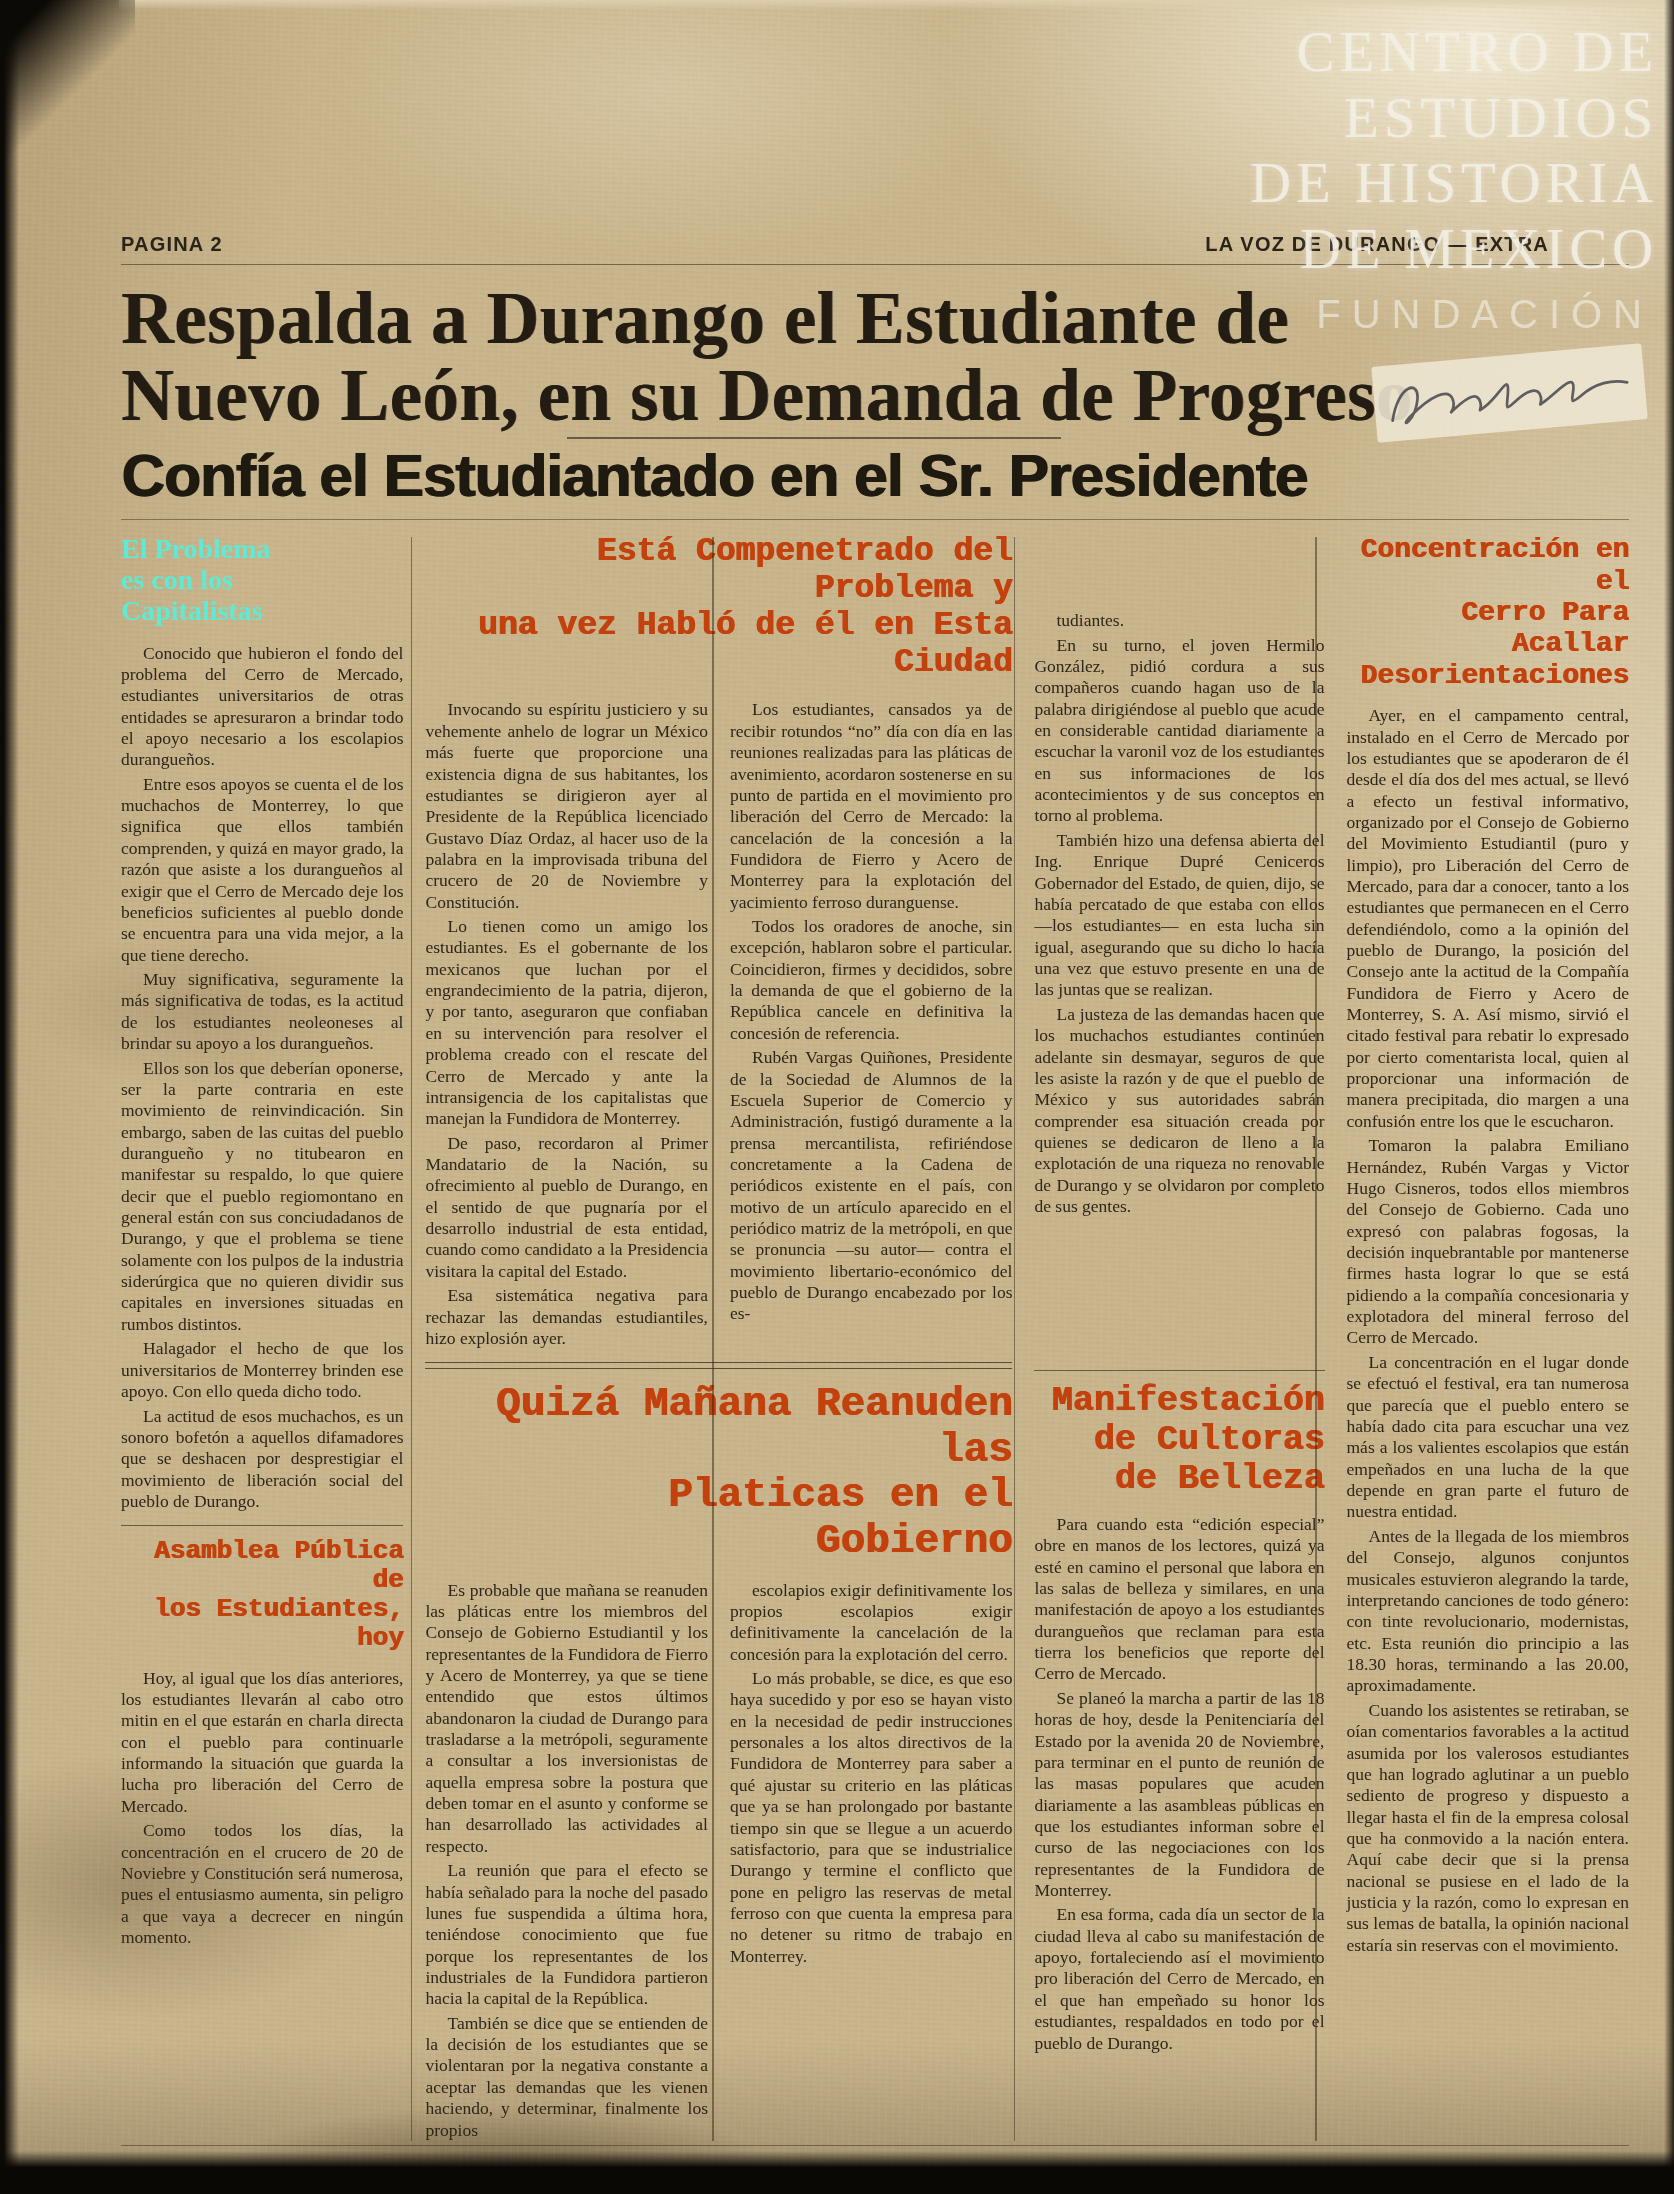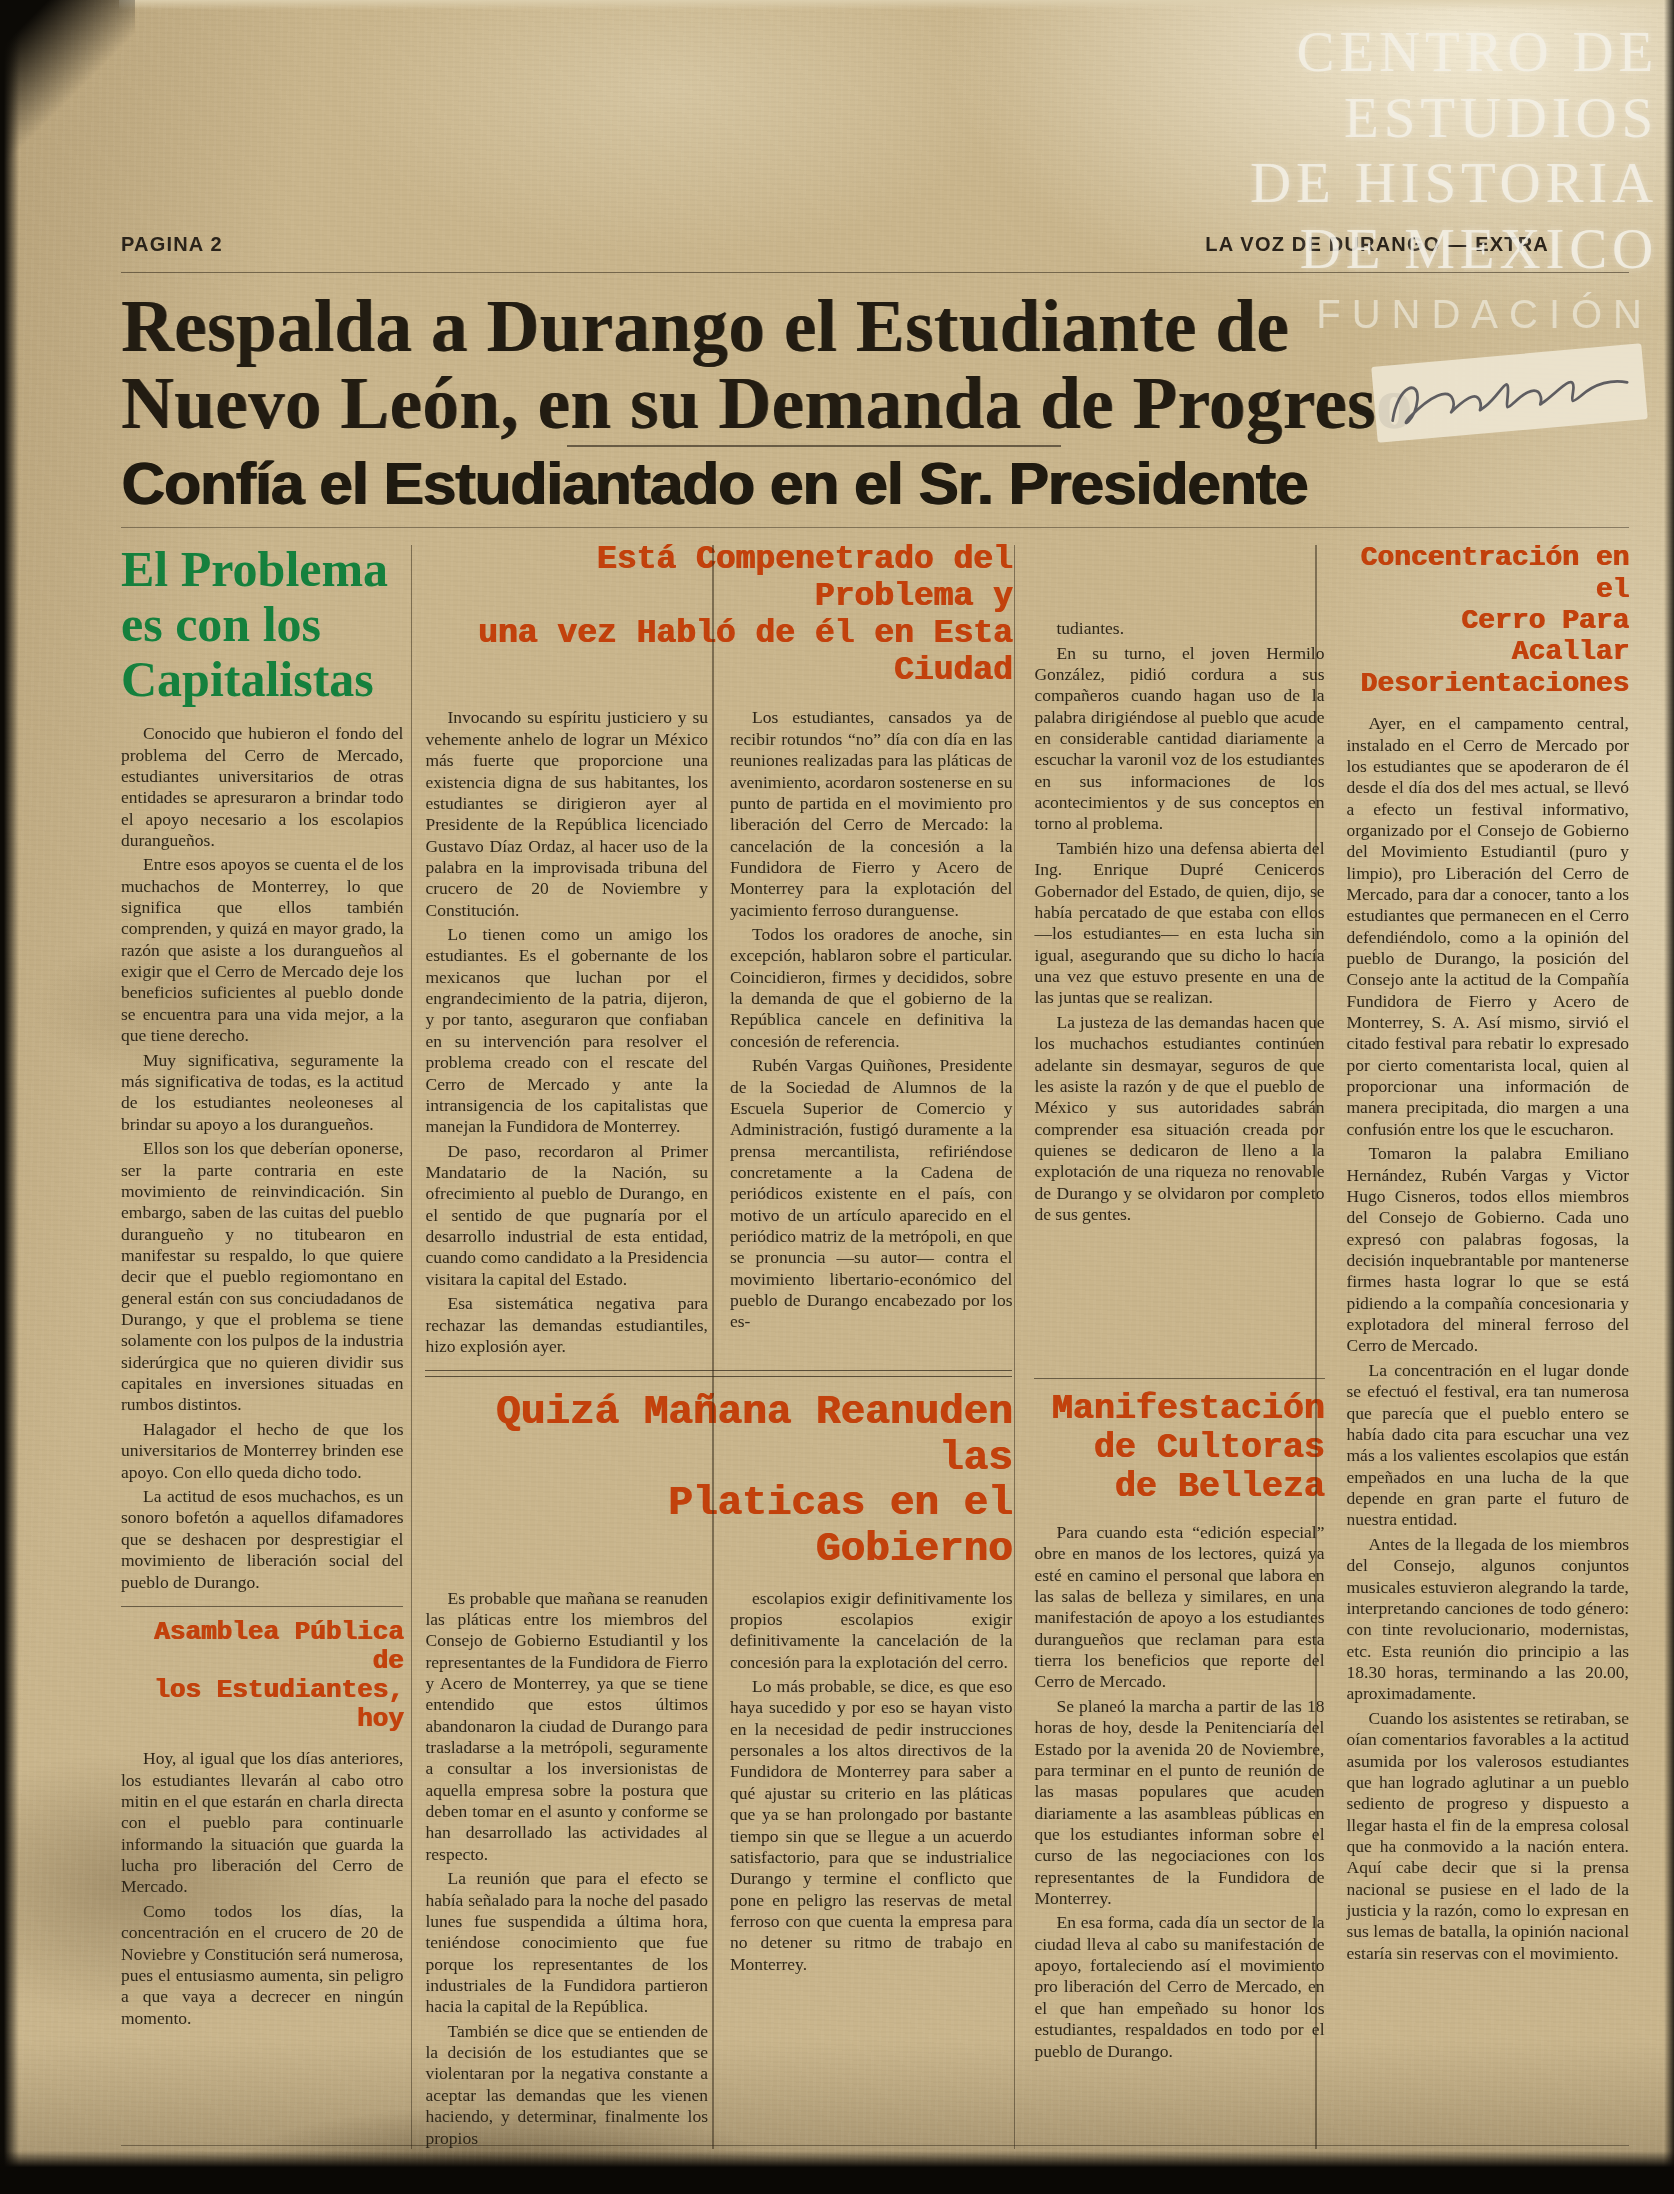--- a/index.html
+++ b/index.html
@@ -45,38 +45,38 @@
     font-family:"Liberation Sans",sans-serif;font-weight:400;font-size:40px;
     letter-spacing:11px;color:rgba(244,241,231,.6);}
   .sig-patch{position:absolute;top:355px;right:29px;width:271px;height:76px;z-index:3;
     background:rgba(237,230,210,.9);transform:rotate(-5deg);border-radius:3.2px;}
   .signature{position:absolute;top:357px;right:35px;z-index:4;transform:rotate(-7deg);}
   
   .content{position:absolute;left:121px;right:45px;top:233px;z-index:2;color:#2d2517;}
   .masthead{display:flex;justify-content:space-between;align-items:baseline;
     font-family:"Liberation Sans",sans-serif;font-weight:700;font-size:20px;
     letter-spacing:1.2px;color:#2a231a;border-bottom:1.6px solid rgba(45,36,22,.55);
-    padding-bottom:16px;}
+    padding-bottom:8px;}
   .masthead .right{margin-right:80px;}
   .headline{margin:16px 0 0;font-size:73px;font-weight:700;line-height:1.05;
     letter-spacing:0.4px;color:#221c12;text-shadow:0.8px 0 0 rgba(34,28,18,.7);}
   .headline span{display:block;}
   .headline-underline{width:494px;margin:3.2px 0 4.8px 446px;border-top:2.4px solid rgba(40,32,20,.6);}
   .subheadline{margin:1.6px 0 0;font-family:"Liberation Sans",sans-serif;font-weight:700;
     font-size:60px;line-height:1.06;letter-spacing:-0.8px;color:#1f1a10;
     text-shadow:1.6px 0 0 currentColor;}
   .top-rule{border-top:1.6px solid rgba(45,36,22,.45);margin-top:11px;}
   
   .cols{position:relative;margin-top:14.3px;display:grid;
     grid-template-columns:repeat(5,1fr);column-gap:22px;
     max-height:1649px;overflow:hidden;}
   .vrule{position:absolute;top:3.2px;bottom:3.2px;width:1.6px;background:rgba(48,38,22,.5);z-index:1;}
   .body-text{font-size:17.5px;line-height:1.22;text-align:justify;color:#2e2619;}
   .body-text p{margin:0 0 3.2px;text-indent:22px;}
-  .t-serif{font-size:50px;line-height:1.1;font-weight:700;margin:0 0 16px;color:#15803d;}
+  .t-serif{font-size:28px;line-height:1.1;font-weight:700;margin:0 0 16px;color:#5eead4;}
   .t-serif .tl{display:block;}
   .t-sans{font-family:Liberation Mono, monospace;font-weight:700;color:#c2410c;
     text-shadow:1.1px 0 0 currentColor;margin:0 0 14.3px;line-height:1.12;text-align:right;}
   .t-sans .tl{display:block;}
   .t-compB{font-size:33px;margin-bottom:17.5px;}
   .t-quiza{font-size:41px;margin-left:36px;}
   .t-conc{font-size:28px;}
   .t-manif{font-size:35px;margin-left:17px;}
   .t-asam{font-size:26px;}
   .sep{border-top:1.6px solid rgba(42,33,20,.6);margin:12.7px 0 11px;}

